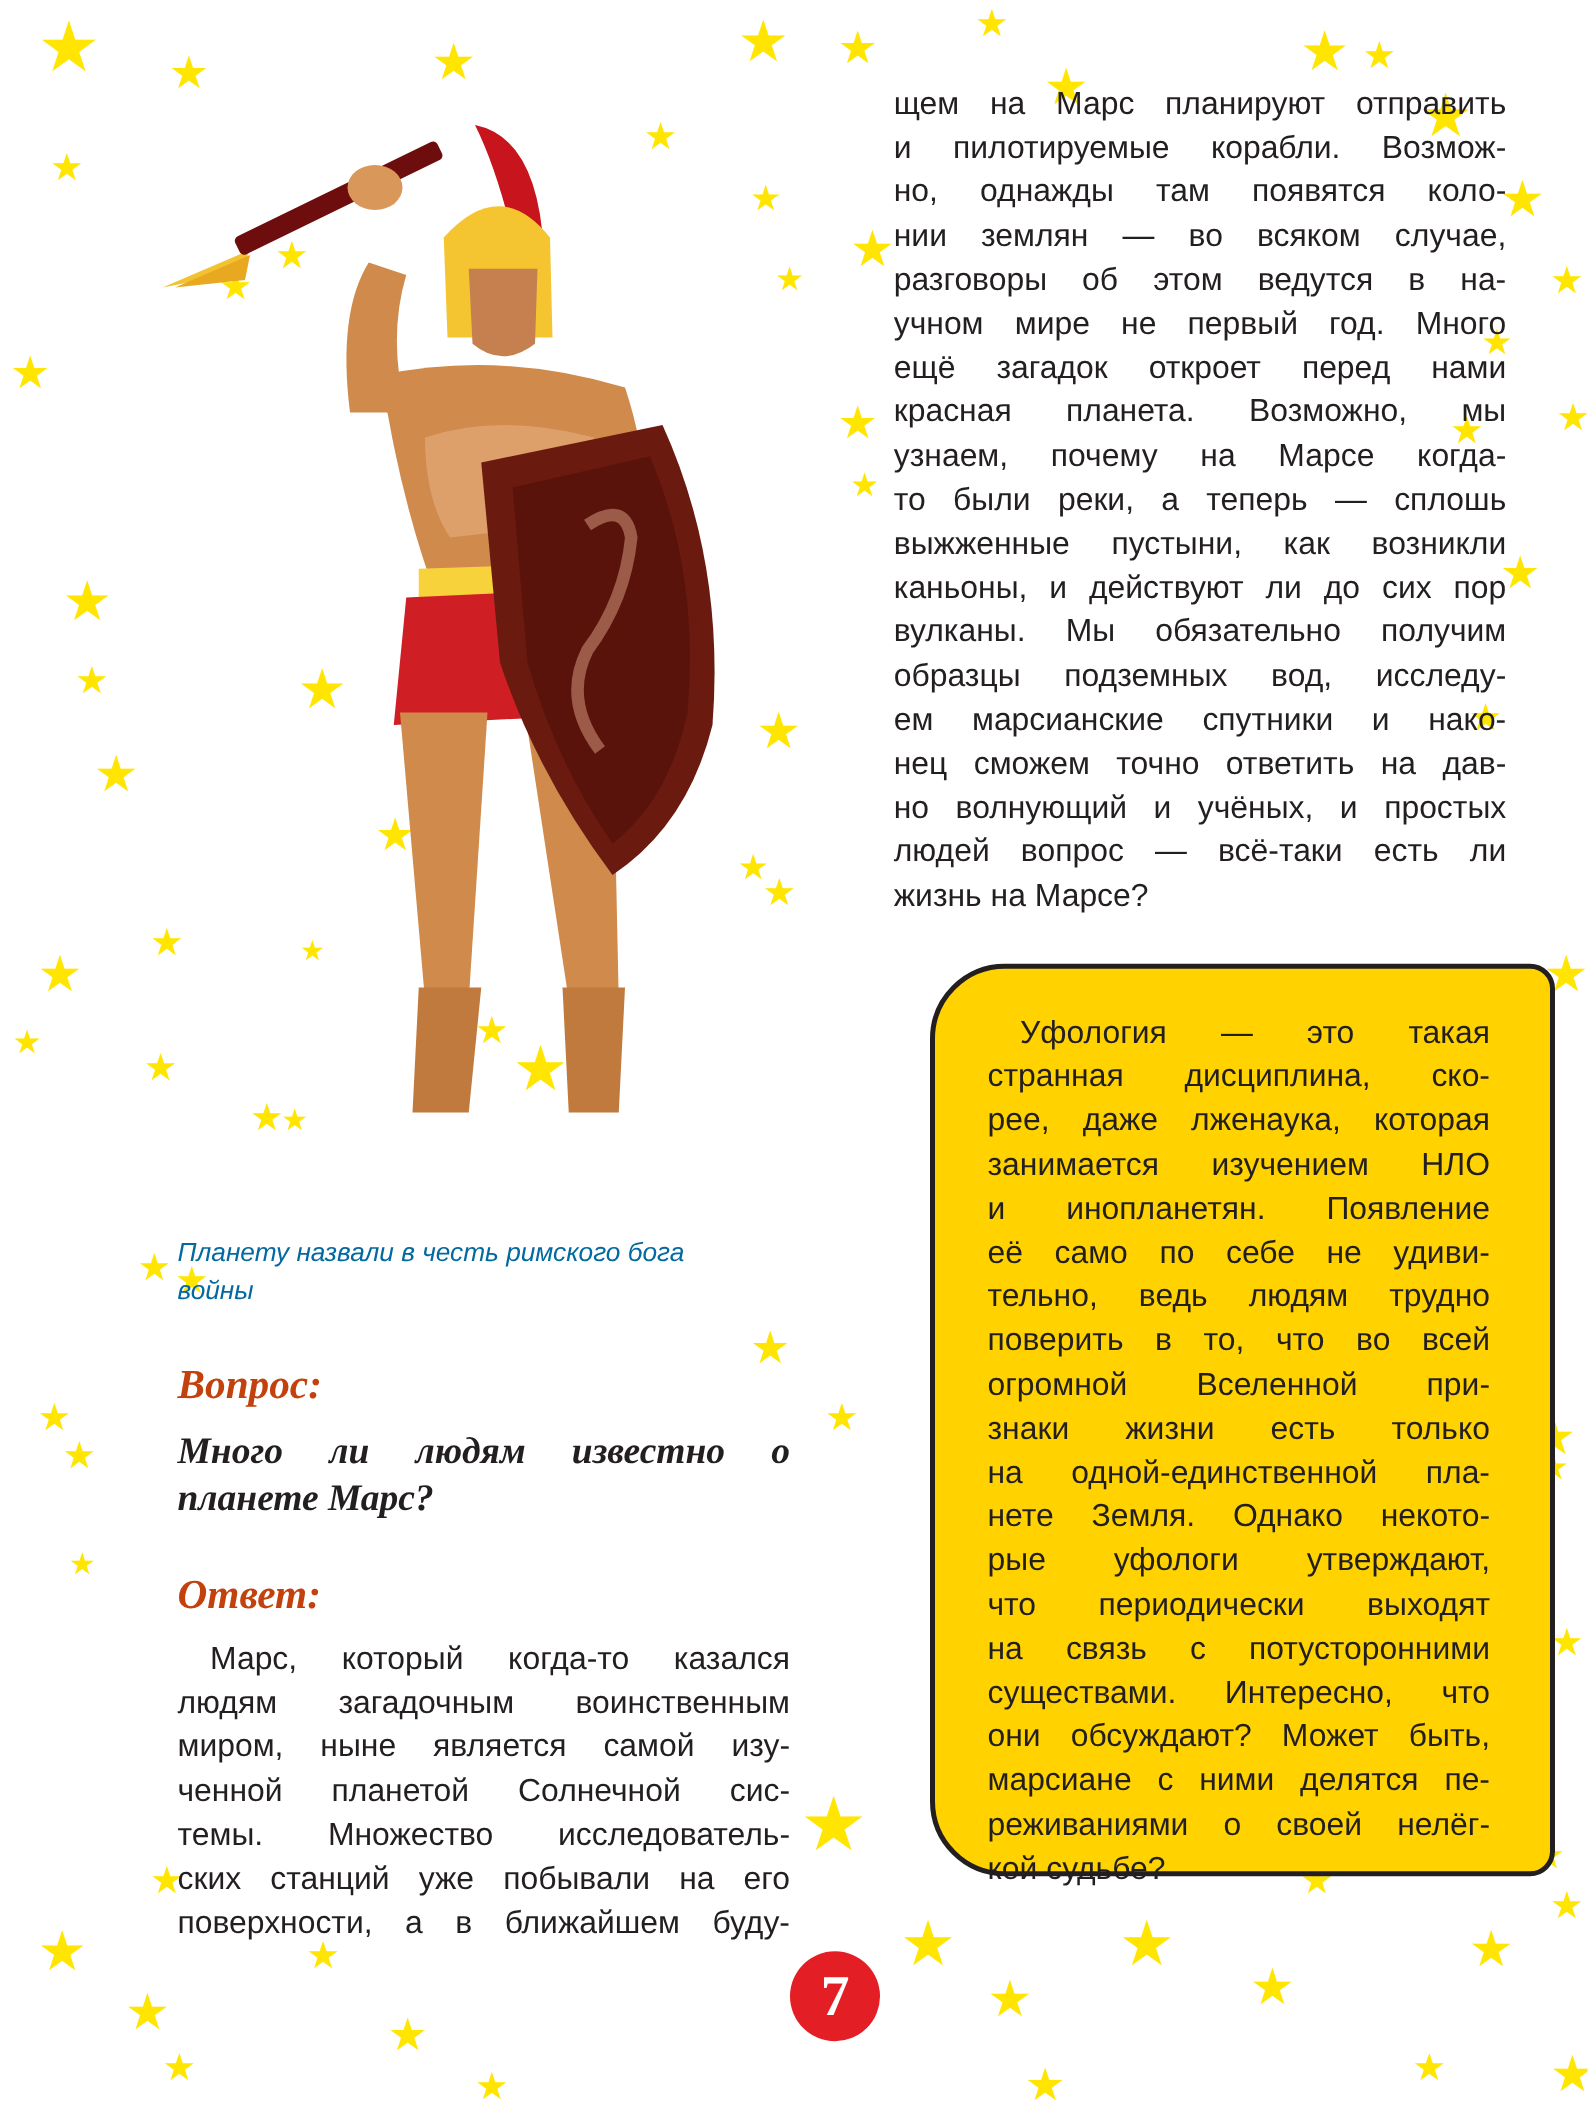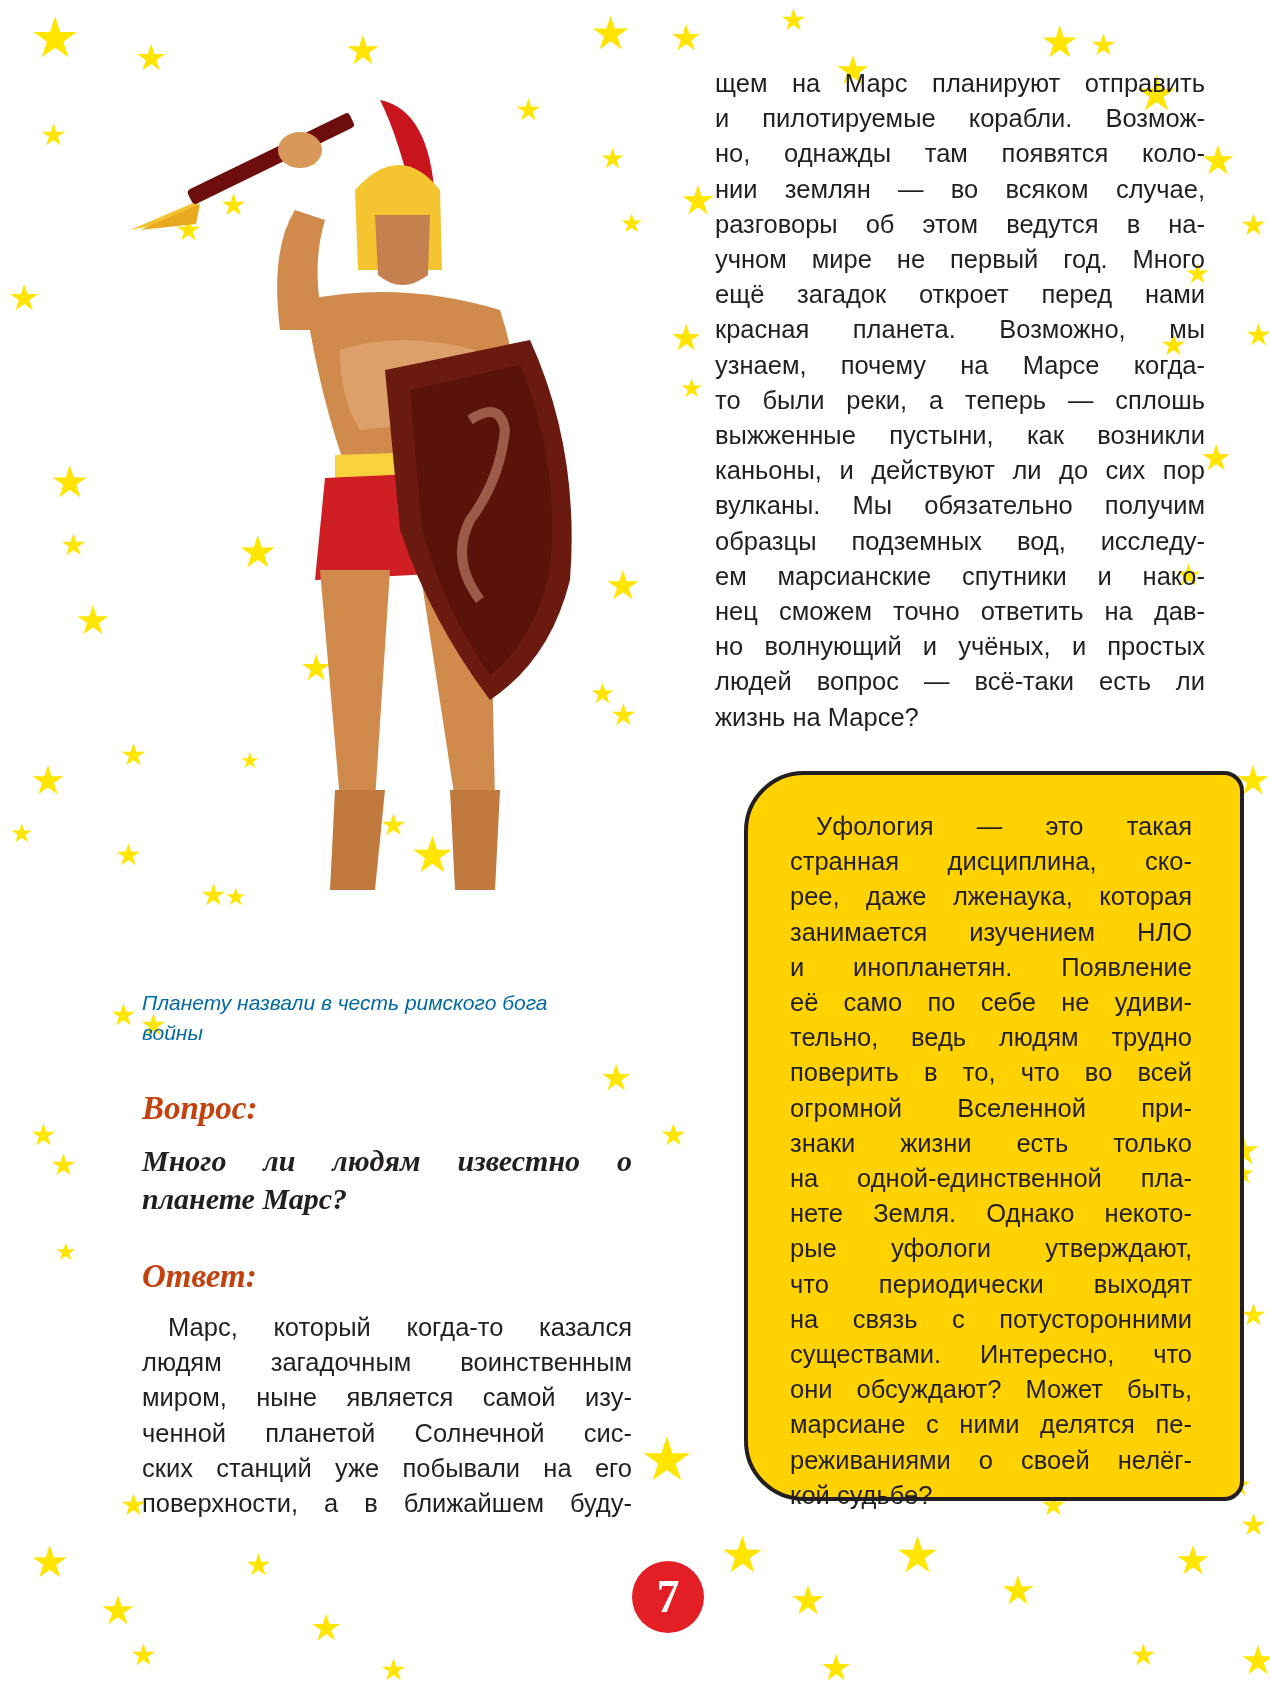--- a/index.html
+++ b/index.html
@@ -151,20 +151,21 @@
 
 <div class="qa-heading" style="top:1090px;">Вопрос:</div>
 <div class="question">Много ли людям известно о планете Марс?</div>
 
 <div class="qa-heading" style="top:1258px;">Ответ:</div>
 <div class="answer body-text">
   <span class="ln indent">Марс, который когда-то казался</span>
   <span class="ln">людям загадочным воинственным</span>
   <span class="ln">миром, ныне является самой изу-</span>
   <span class="ln">ченной планетой Солнечной сис-</span>
+  <span class="ln">темы. Множество исследователь-</span>
   <span class="ln">ских станций уже побывали на его</span>
   <span class="ln">поверхности, а в ближайшем буду-</span>
 </div>
 
 <div class="col-right body-text">
   <span class="ln">щем на Марс планируют отправить</span>
   <span class="ln">и пилотируемые корабли. Возмож-</span>
   <span class="ln">но, однажды там появятся коло-</span>
   <span class="ln">нии землян — во всяком случае,</span>
   <span class="ln">разговоры об этом ведутся в на-</span>

